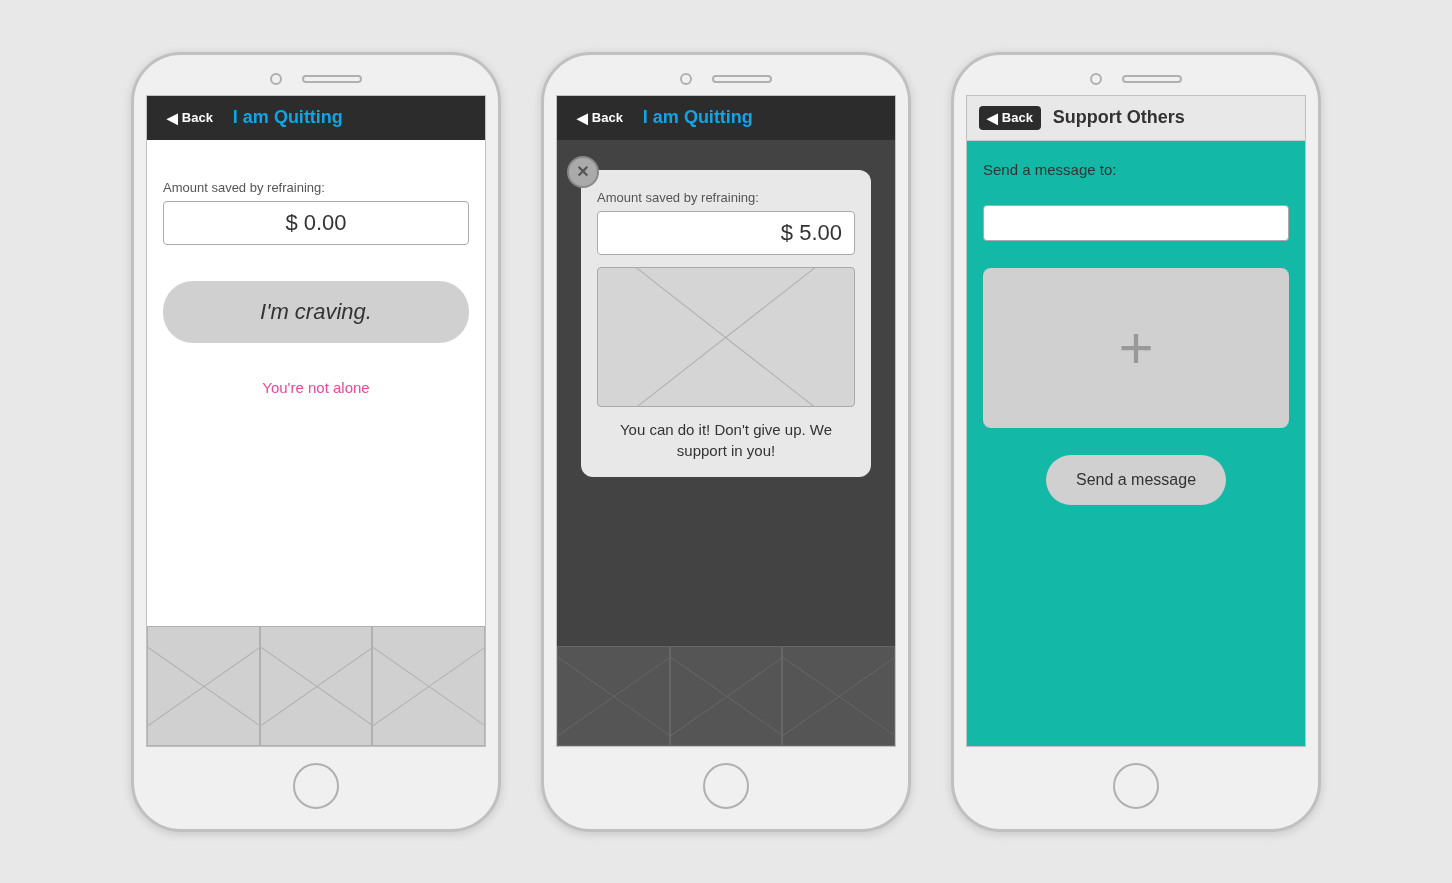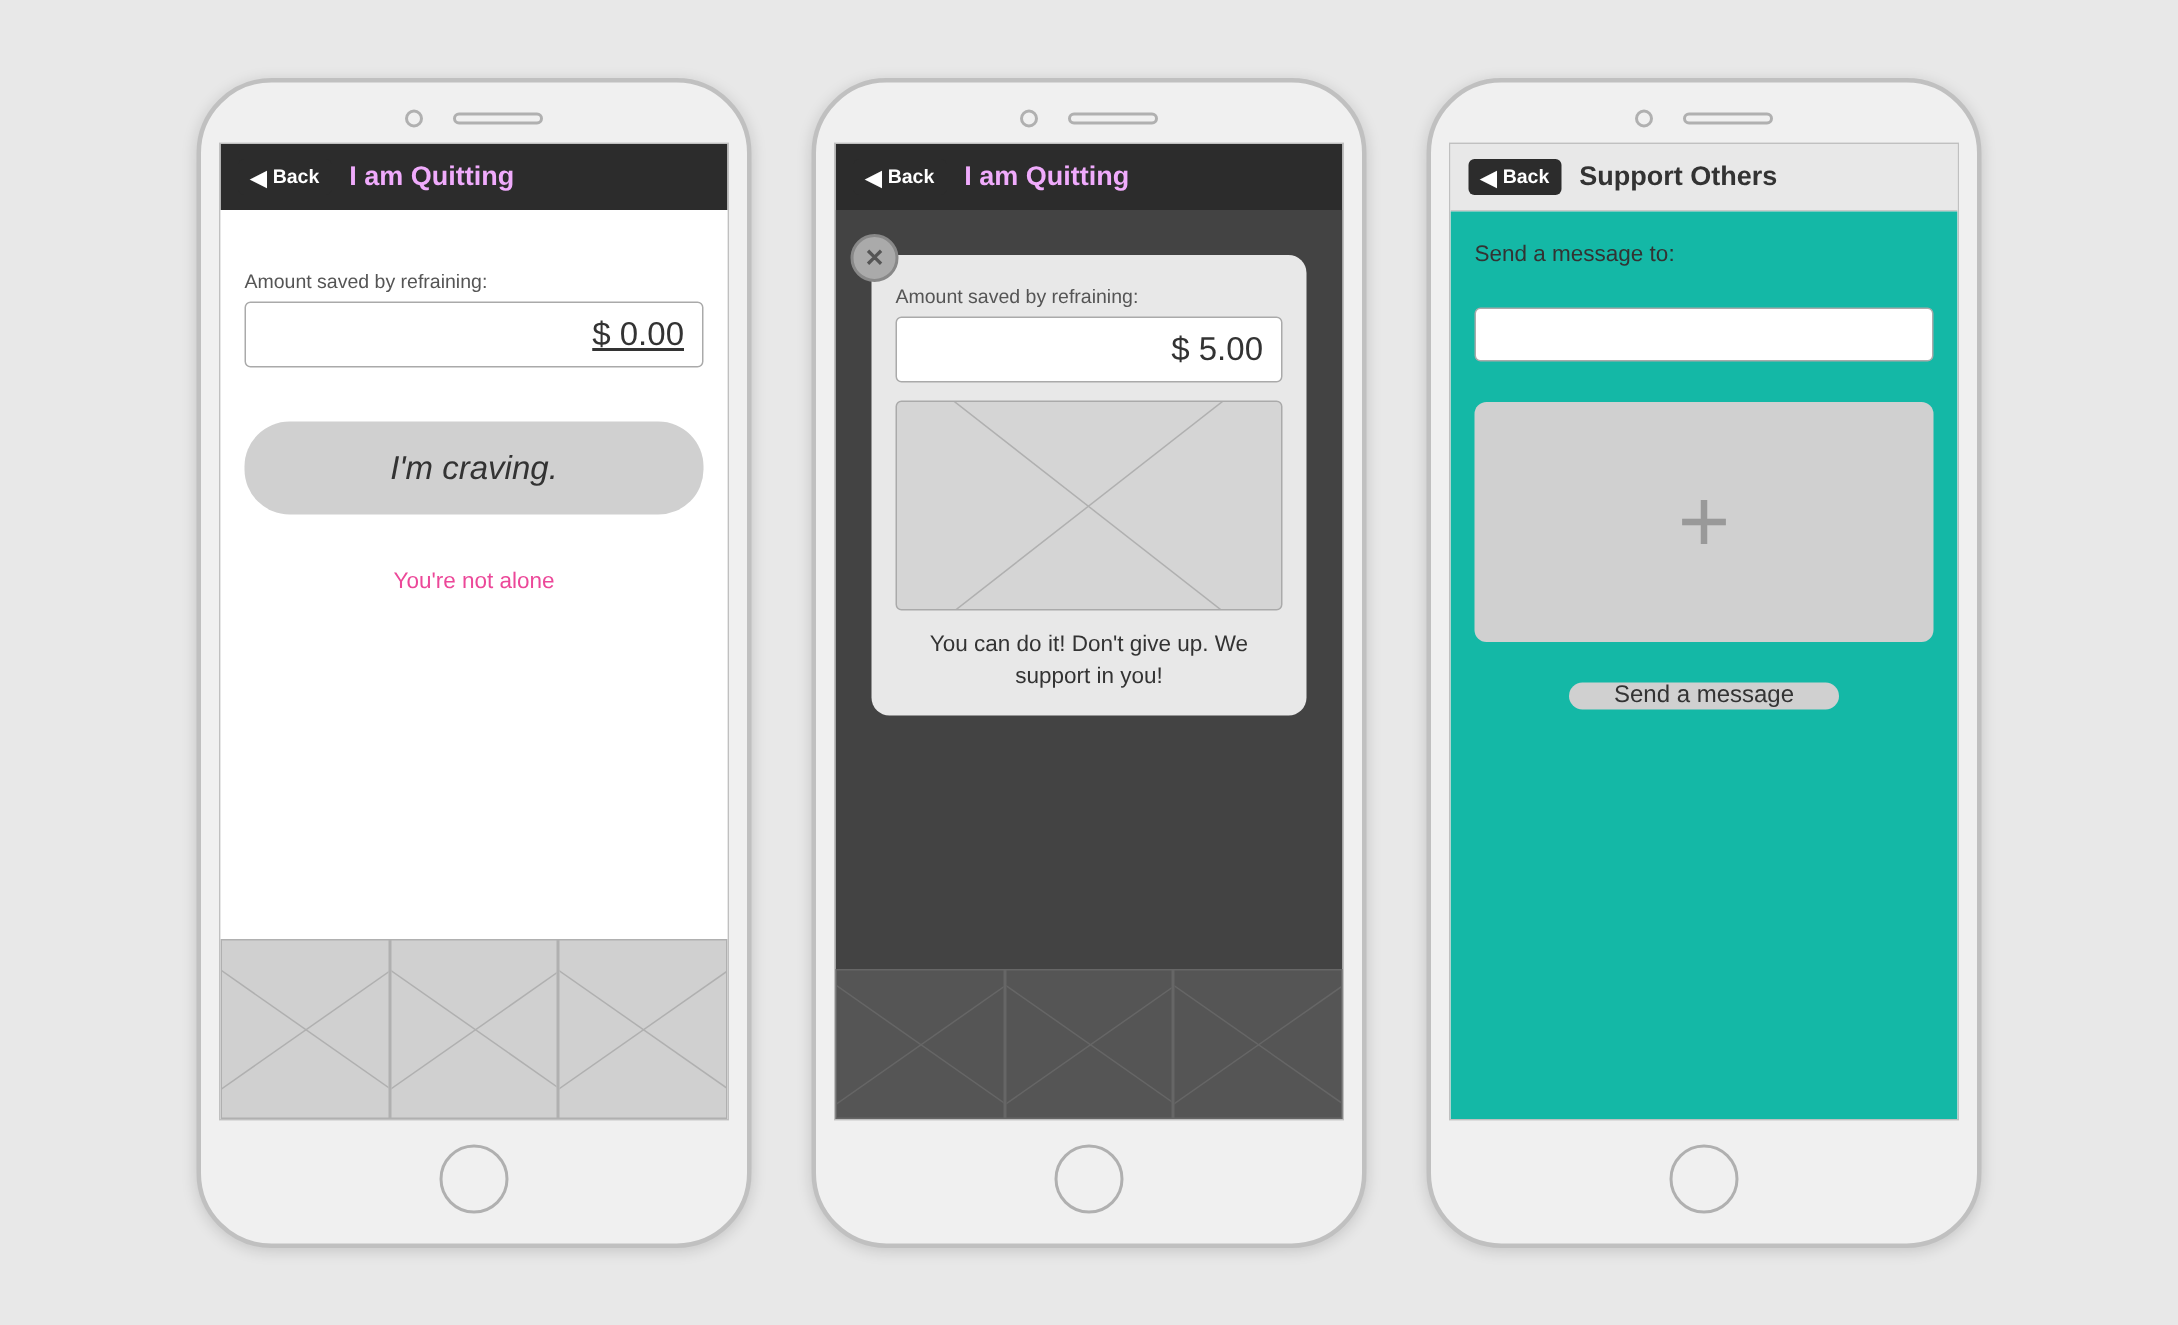--- a/index.html
+++ b/index.html
@@ -111,21 +111,21 @@
       border-radius: 4px;
       font-size: 13px;
       font-weight: 600;
     }
 
     .back-arrow {
       font-size: 14px;
     }
 
     .nav-title {
-      color: #f0abfc;
+      color: #0ea5e9;
       font-size: 18px;
       font-weight: 600;
     }
 
     
     .screen-content {
       flex: 1;
       background: #ffffff;
       display: flex;
       flex-direction: column;
@@ -141,26 +141,25 @@
       font-size: 13px;
       color: #555;
       margin-bottom: 6px;
     }
 
     .amount-input-box {
       border: 1.5px solid #aaa;
       border-radius: 4px;
       padding: 8px 12px;
       display: flex;
-      justify-content: flex-end;
+      justify-content: center;
       align-items: center;
       font-size: 22px;
       color: #333;
       background: #fff;
-      text-decoration: underline;
     }
 
     .craving-button {
       background: #d0d0d0;
       border-radius: 30px;
       padding: 18px 24px;
       text-align: center;
       font-size: 22px;
       color: #333;
       font-style: italic;
@@ -399,21 +398,21 @@
       flex: 1;
       min-height: 100px;
       resize: none;
       display: flex;
       align-items: flex-start;
     }
 
     .send-button {
       background: #d0d0d0;
       border-radius: 30px;
-      padding: 0 24px;
+      padding: 16px 24px;
       text-align: center;
       font-size: 16px;
       color: #333;
       cursor: pointer;
       width: 180px;
       align-self: center;
     }
 
     .nav-bar-light {
       background: #e8e8e8;

